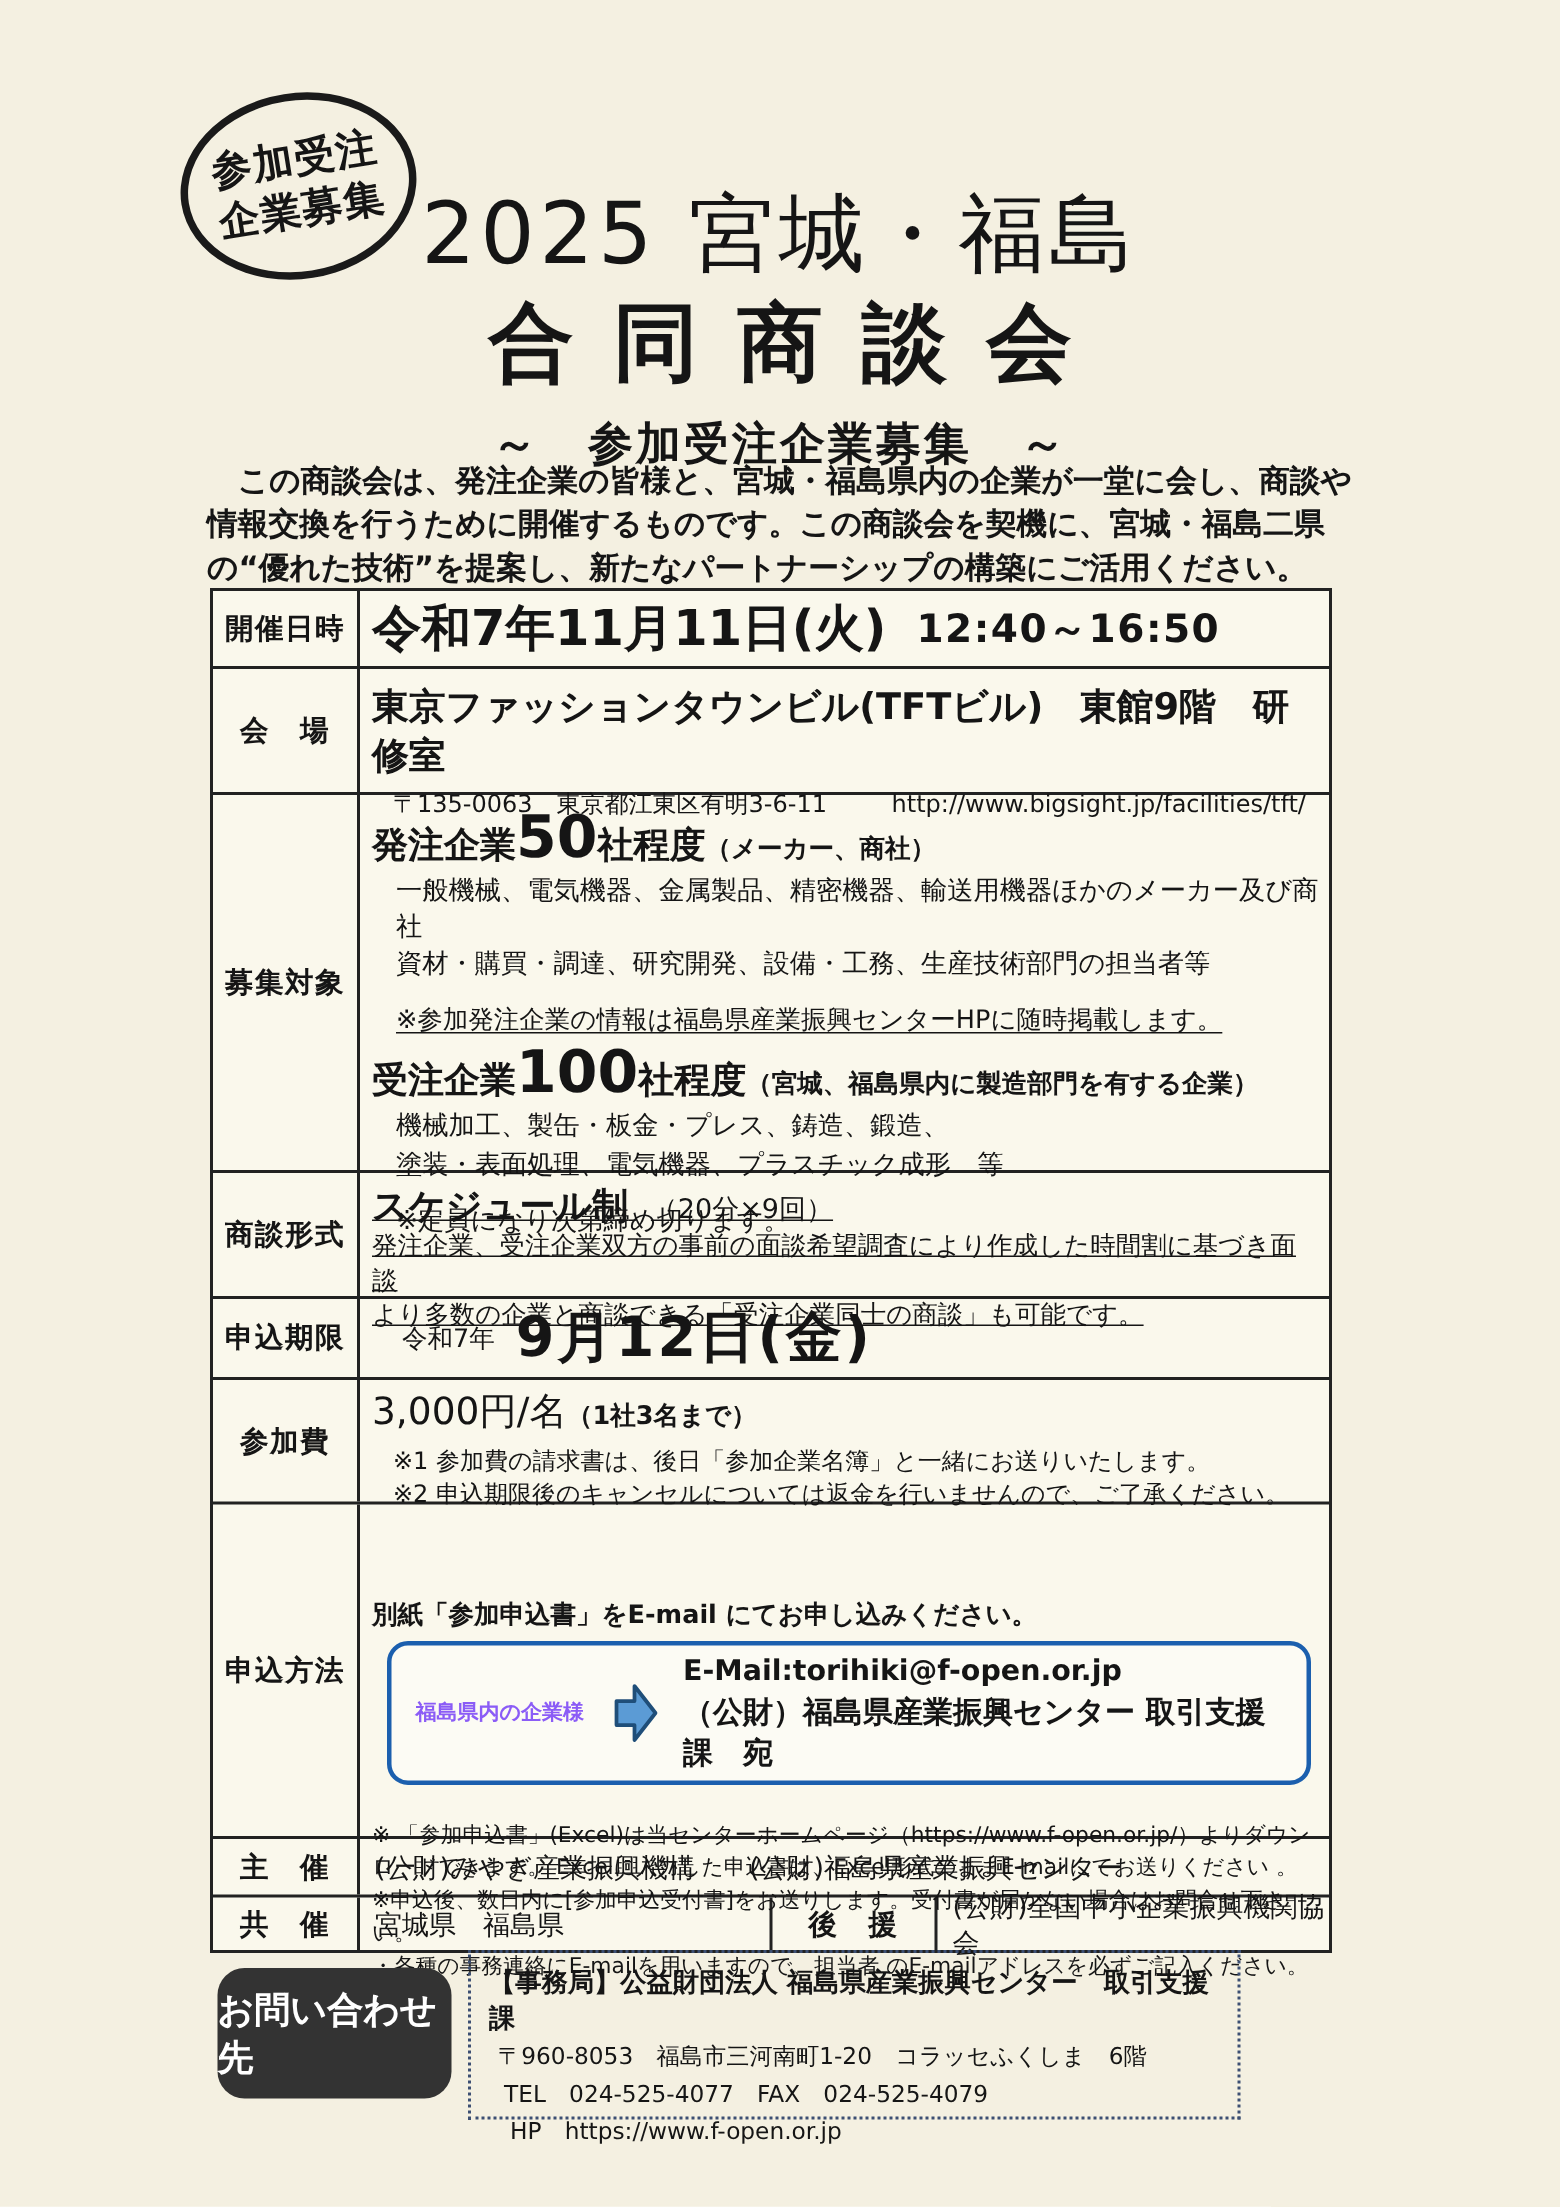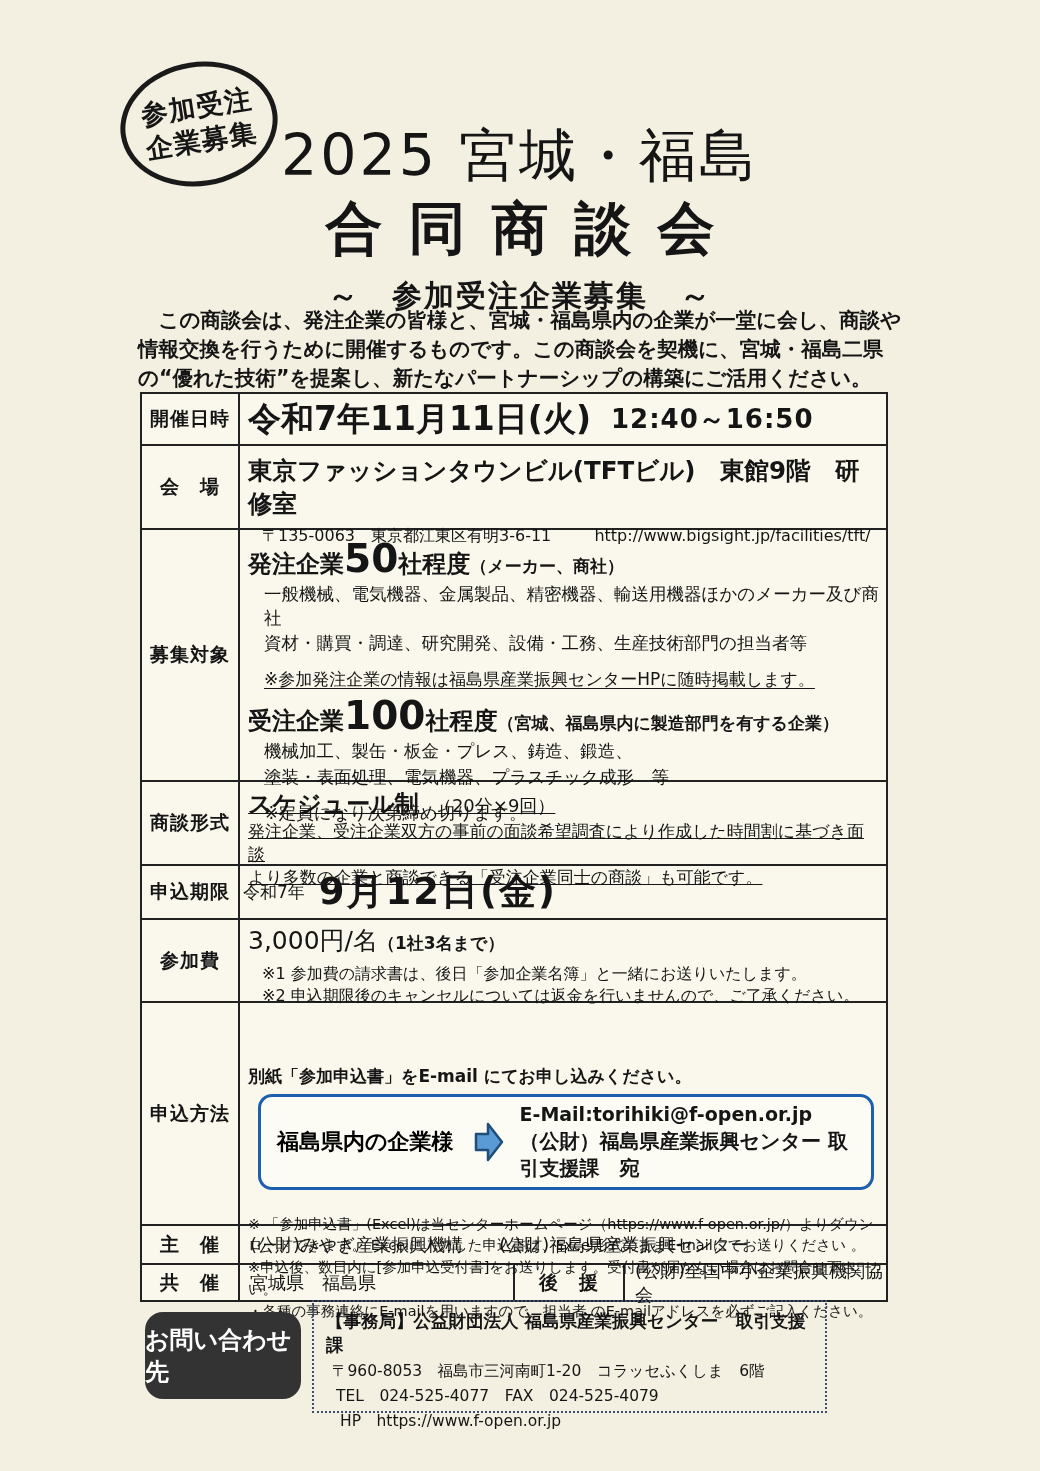--- a/index.html
+++ b/index.html
@@ -54,38 +54,38 @@
     text-decoration:underline; text-underline-offset:3px; }
   .closing-note { font-size:17.5px; padding-left:16px; margin-top:12px; }
 
   .r-format { height:84px; }
   .r-format .tvalue { padding:6px 6px 0 8px;text-decoration:underline; }
   .fmt-head { font-size:24px; font-weight:bold; }
   .fmt-paren { font-size:18px; margin-left:10px; }
   .fmt-desc { font-size:17px; line-height:1.35; }
 
   .r-deadline { height:54px; }
-  .r-deadline .tvalue { display:flex; align-items:center; padding-left:3px; }
+  .r-deadline .tvalue { display:flex; align-items:center; padding-left:28px; }
   .dl-era { font-size:17px; }
   .dl-date { font-size:37px; font-weight:bold; margin-left:14px; letter-spacing:2px; }
 
   .r-fee { height:83px; }
   .r-fee .tvalue { padding:4px 6px 0 8px; }
   .fee-amount { font-size:25px; font-weight:normal; }
   .fee-paren { font-size:17px; font-weight:600; }
   .fee-note { font-size:16px; line-height:1.4; padding-left:14px; }
   .fee-note.first { margin-top:6px; }
 
   .r-apply { height:223px; }
   .r-apply .tvalue { padding:38px 6px 0 8px; }
   .apply-instruction { font-size:17px; font-weight:bold;margin-top:24px; }
   .apply-box { margin:6px 0 0 10px; width:616px; min-height:70px;
     border:3px solid #1b5fae; border-radius:14px; background:#fcfbf4;
     display:flex; align-items:center; padding:5px 16px; }
-  .apply-audience { color:#000000; font-weight:bold; font-size:22px; white-space:nowrap; }
+  .apply-audience { color:#8b5cf6; font-weight:bold; font-size:14px; white-space:nowrap; }
   .apply-arrow { margin:0 16px 0 20px; flex:none; display:flex; }
   .apply-right { line-height:1.35; }
   .apply-email { font-size:19px; font-weight:bold; }
   .apply-recipient { font-size:20px; font-weight:bold; }
   .apply-notes { margin-top:24px; font-size:14.5px; line-height:1.5; padding-right:2px; }
 
   .r-host { height:39px; }
   .r-host .tvalue { display:flex; align-items:center; padding-left:10px; font-size:18px; }
   .r-cohost { height:37px; }
   .cell-val { display:flex; align-items:center; padding-left:10px; font-size:18px; }

